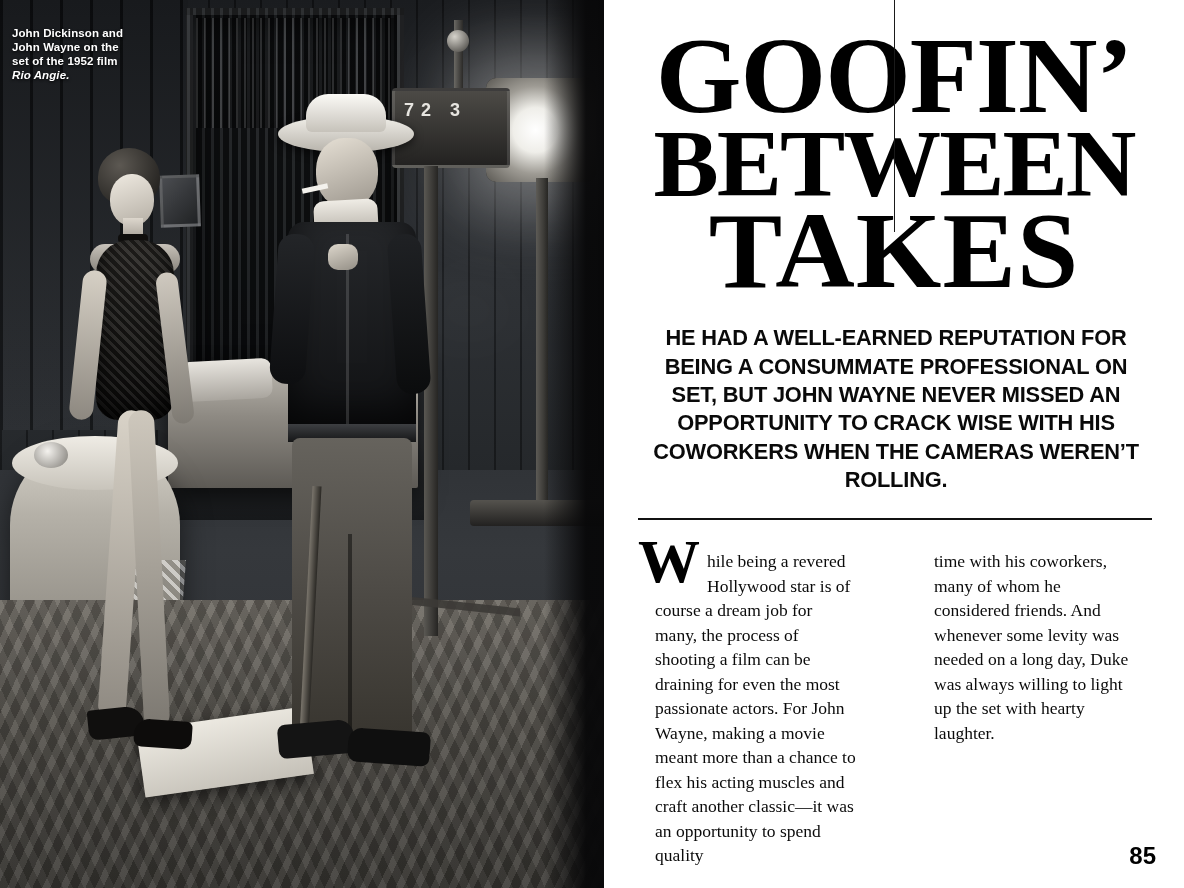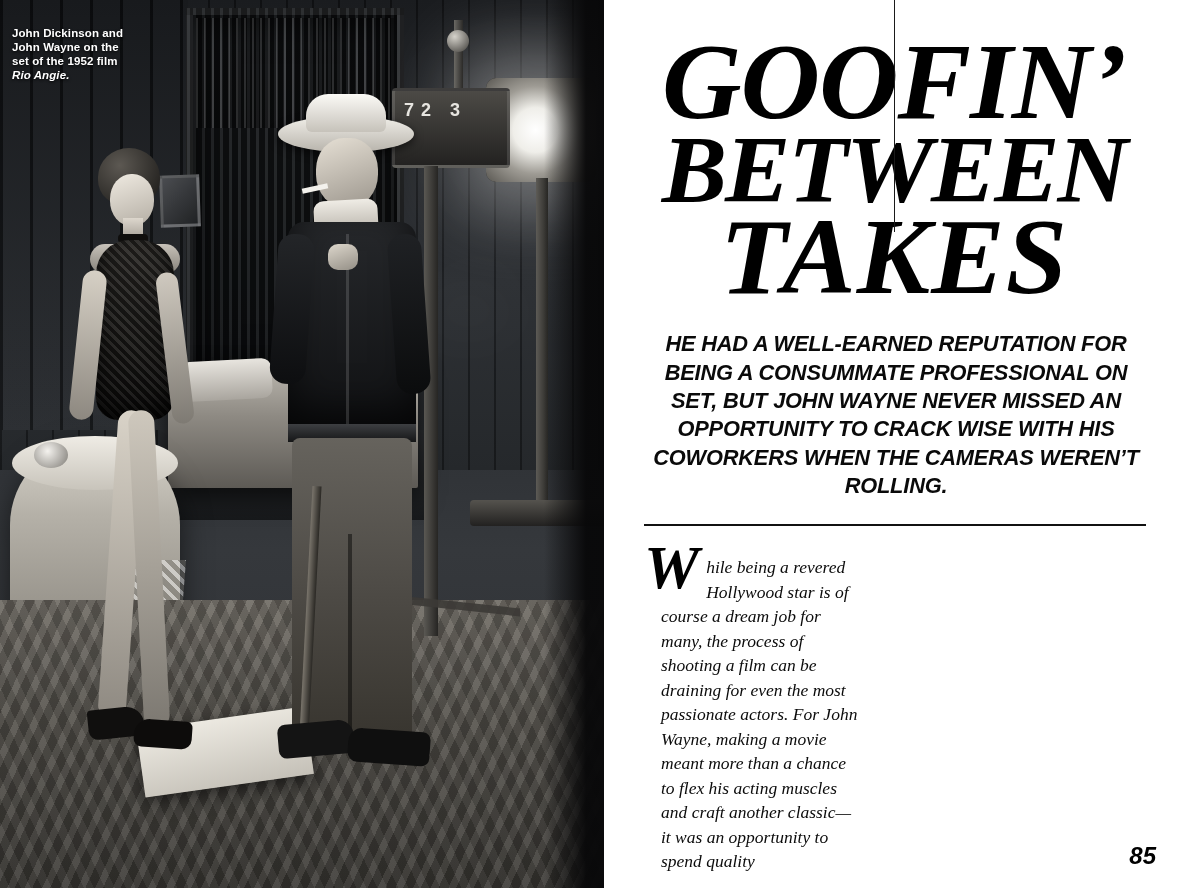--- a/index.html
+++ b/index.html
@@ -339,22 +339,21 @@
   .photo-caption .film-title {
     font-style: italic;
     font-weight: 700;
   }
 
   
   .text-page {
     flex: 1 1 auto;
     position: relative;
     background: #ffffff;
-    padding: 12px;
-    font-style: italic;
+    padding: 6px;
   }
   .headline {
     text-align: center;
     margin: 0;
     padding: 24px 28px 0 28px;
   }
   .headline .line {
     font-family: "Liberation Serif", serif;
     font-weight: 700;
     color: #000;
@@ -525,19 +524,20 @@
 
     <div class="rule"></div>
 
     <div class="cols">
       <div class="col-divider"></div>
       <div class="col left">
         <span class="dropcap">W</span>
         <p>hile being a revered Hollywood star is of course a dream job for many, the process of shooting a film can be draining for even the most passionate actors. For John Wayne, making a movie meant more than a chance to flex his acting muscles and craft another classic—it was an opportunity to spend quality</p>
       </div>
       <div class="col right">
+        <p>time with his coworkers, many of whom he considered friends. And whenever some levity was needed on a long day, Duke was always willing to light up the set with hearty laughter.</p>
       </div>
     </div>
 
     <div class="folio">85</div>
   </div>
 
 </div>
 
 </body></html>

